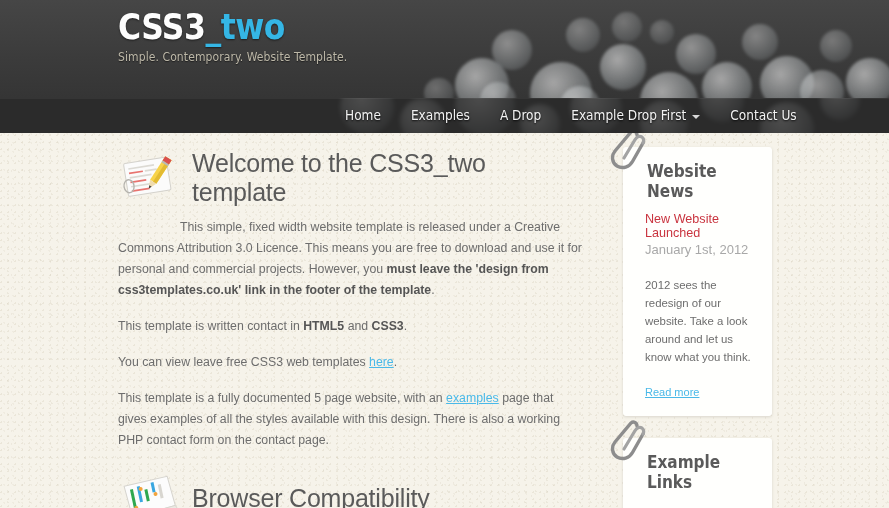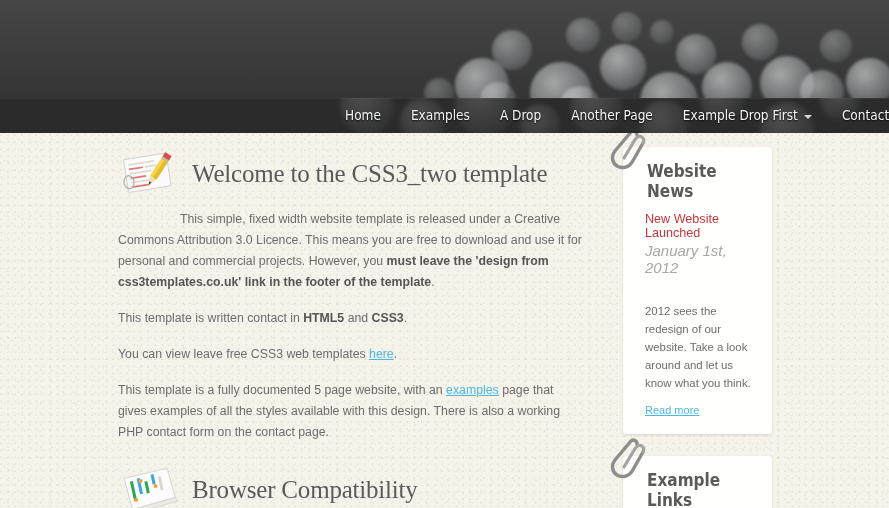--- a/index.html
+++ b/index.html
@@ -123,21 +123,21 @@
   .sidebar { width: 160px; margin-left: 40px; padding-top: 14px; }
 
   
   .sec-head {
     display: flex;
     align-items: center;
     gap: 12px;
     margin-bottom: 10px;
   }
   .sec-title {
-    font-family: Liberation Serif, serif;
+    font-family: Liberation Sans, sans-serif;
     font-size: 25px;
     color: #5a5a5a;
     font-weight: 400;
     letter-spacing: -.2px;
   }
 
   
   .icon-notepad { width: 62px; height: 50px; flex: 0 0 62px; }
   .icon-chart   { width: 62px; height: 46px; flex: 0 0 62px; }
 
@@ -187,30 +187,29 @@
     margin-bottom: 11px;
     padding-left: 2px;
   }
   .news-title {
     font-size: 12.6px;
     color: #c9343f;
     margin-bottom: 2px;
     cursor: pointer;
   }
   .news-date {
-    font-size: 15px;
-    font-style: italic;
+    font-size: 13px;
     color: #a8a8a8;
-    margin-bottom: 26px;
+    margin-bottom: 19px;
   }
   .news-body {
     font-size: 11.4px;
     line-height: 18px;
     color: #6d6d6d;
-    margin-bottom: 8px;
+    margin-bottom: 16px;
   }
   .read-more {
     font-size: 11px;
     color: #4ab9e8;
     text-decoration: underline;
     cursor: pointer;
     display: inline-block;
   }
   ul.links { list-style: none; }
   ul.links li {
@@ -245,20 +244,24 @@
     <i style="left:760px;top:56px;width:54px;height:54px;"></i>
     <i style="left:800px;top:70px;width:44px;height:44px;opacity:.85;"></i>
     <i style="left:820px;top:30px;width:32px;height:32px;opacity:.55;"></i>
     <i style="left:846px;top:58px;width:48px;height:48px;"></i>
     <i style="left:480px;top:82px;width:36px;height:36px;opacity:.7;"></i>
     <i style="left:560px;top:86px;width:40px;height:40px;opacity:.8;"></i>
     <i style="left:650px;top:20px;width:24px;height:24px;opacity:.45;"></i>
     <i style="left:424px;top:78px;width:30px;height:30px;opacity:.5;"></i>
   </div>
 
+  <div class="logo-wrap">
+    <div class="logo"><span>CSS3</span><span class="accent">_two</span></div>
+    <div class="tagline">Simple. Contemporary. Website Template.</div>
+  </div>
 </header>
 
 <nav class="navbar">
   <div class="nav-bokeh">
     <i style="left:340px;top:22px;width:54px;height:54px;"></i>
     <i style="left:400px;top:40px;width:46px;height:46px;"></i>
     <i style="left:455px;top:18px;width:60px;height:60px;"></i>
     <i style="left:520px;top:46px;width:40px;height:40px;"></i>
     <i style="left:570px;top:24px;width:52px;height:52px;"></i>
     <i style="left:640px;top:42px;width:48px;height:48px;"></i>
@@ -268,23 +271,20 @@
   </div>
   <ul class="nav-list">
     <li class="nav-item">
         <span>Home</span>
       </li>
     <li class="nav-item">
         <span>Examples</span>
       </li>
     <li class="nav-item">
         <span>A Drop</span>
-      </li>
-    <li class="nav-item">
-        <span>Another Page</span>
       </li>
     <li class="nav-item">
         <span>Example Drop First</span>
         <span class="caret"></span>
       </li>
     <li class="nav-item">
         <span>Contact Us</span>
       </li>
   </ul>
 </nav>

